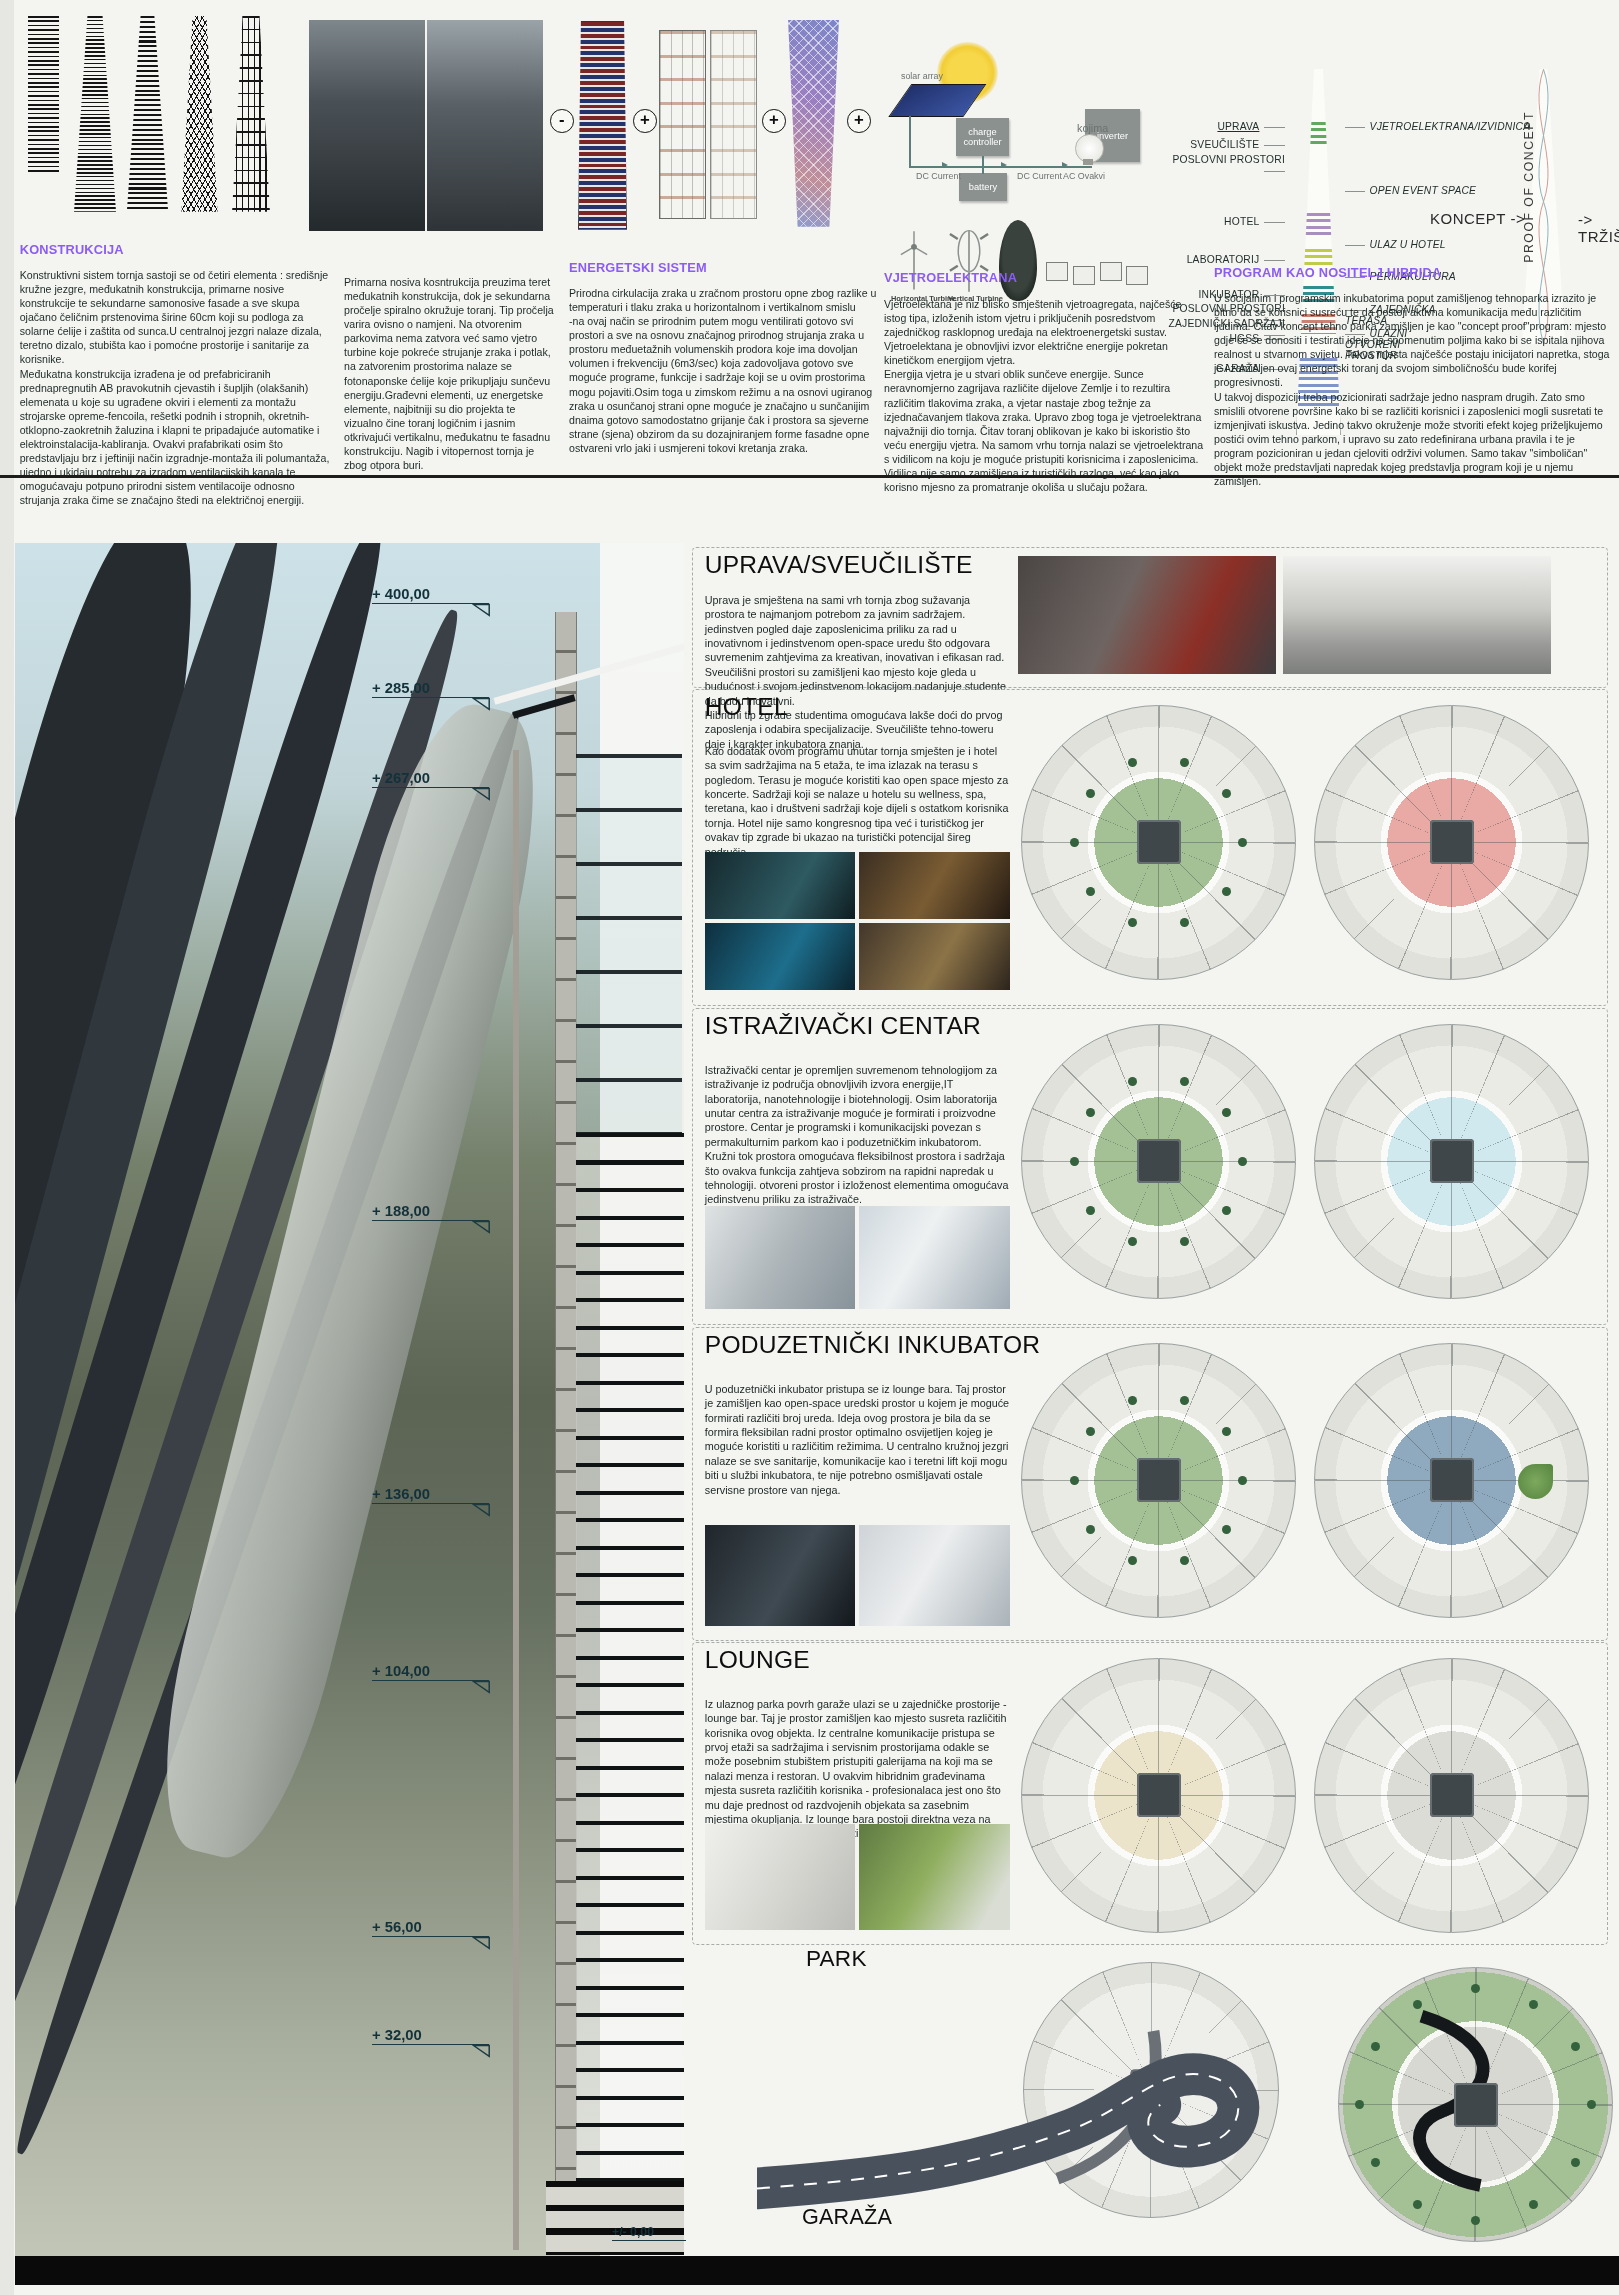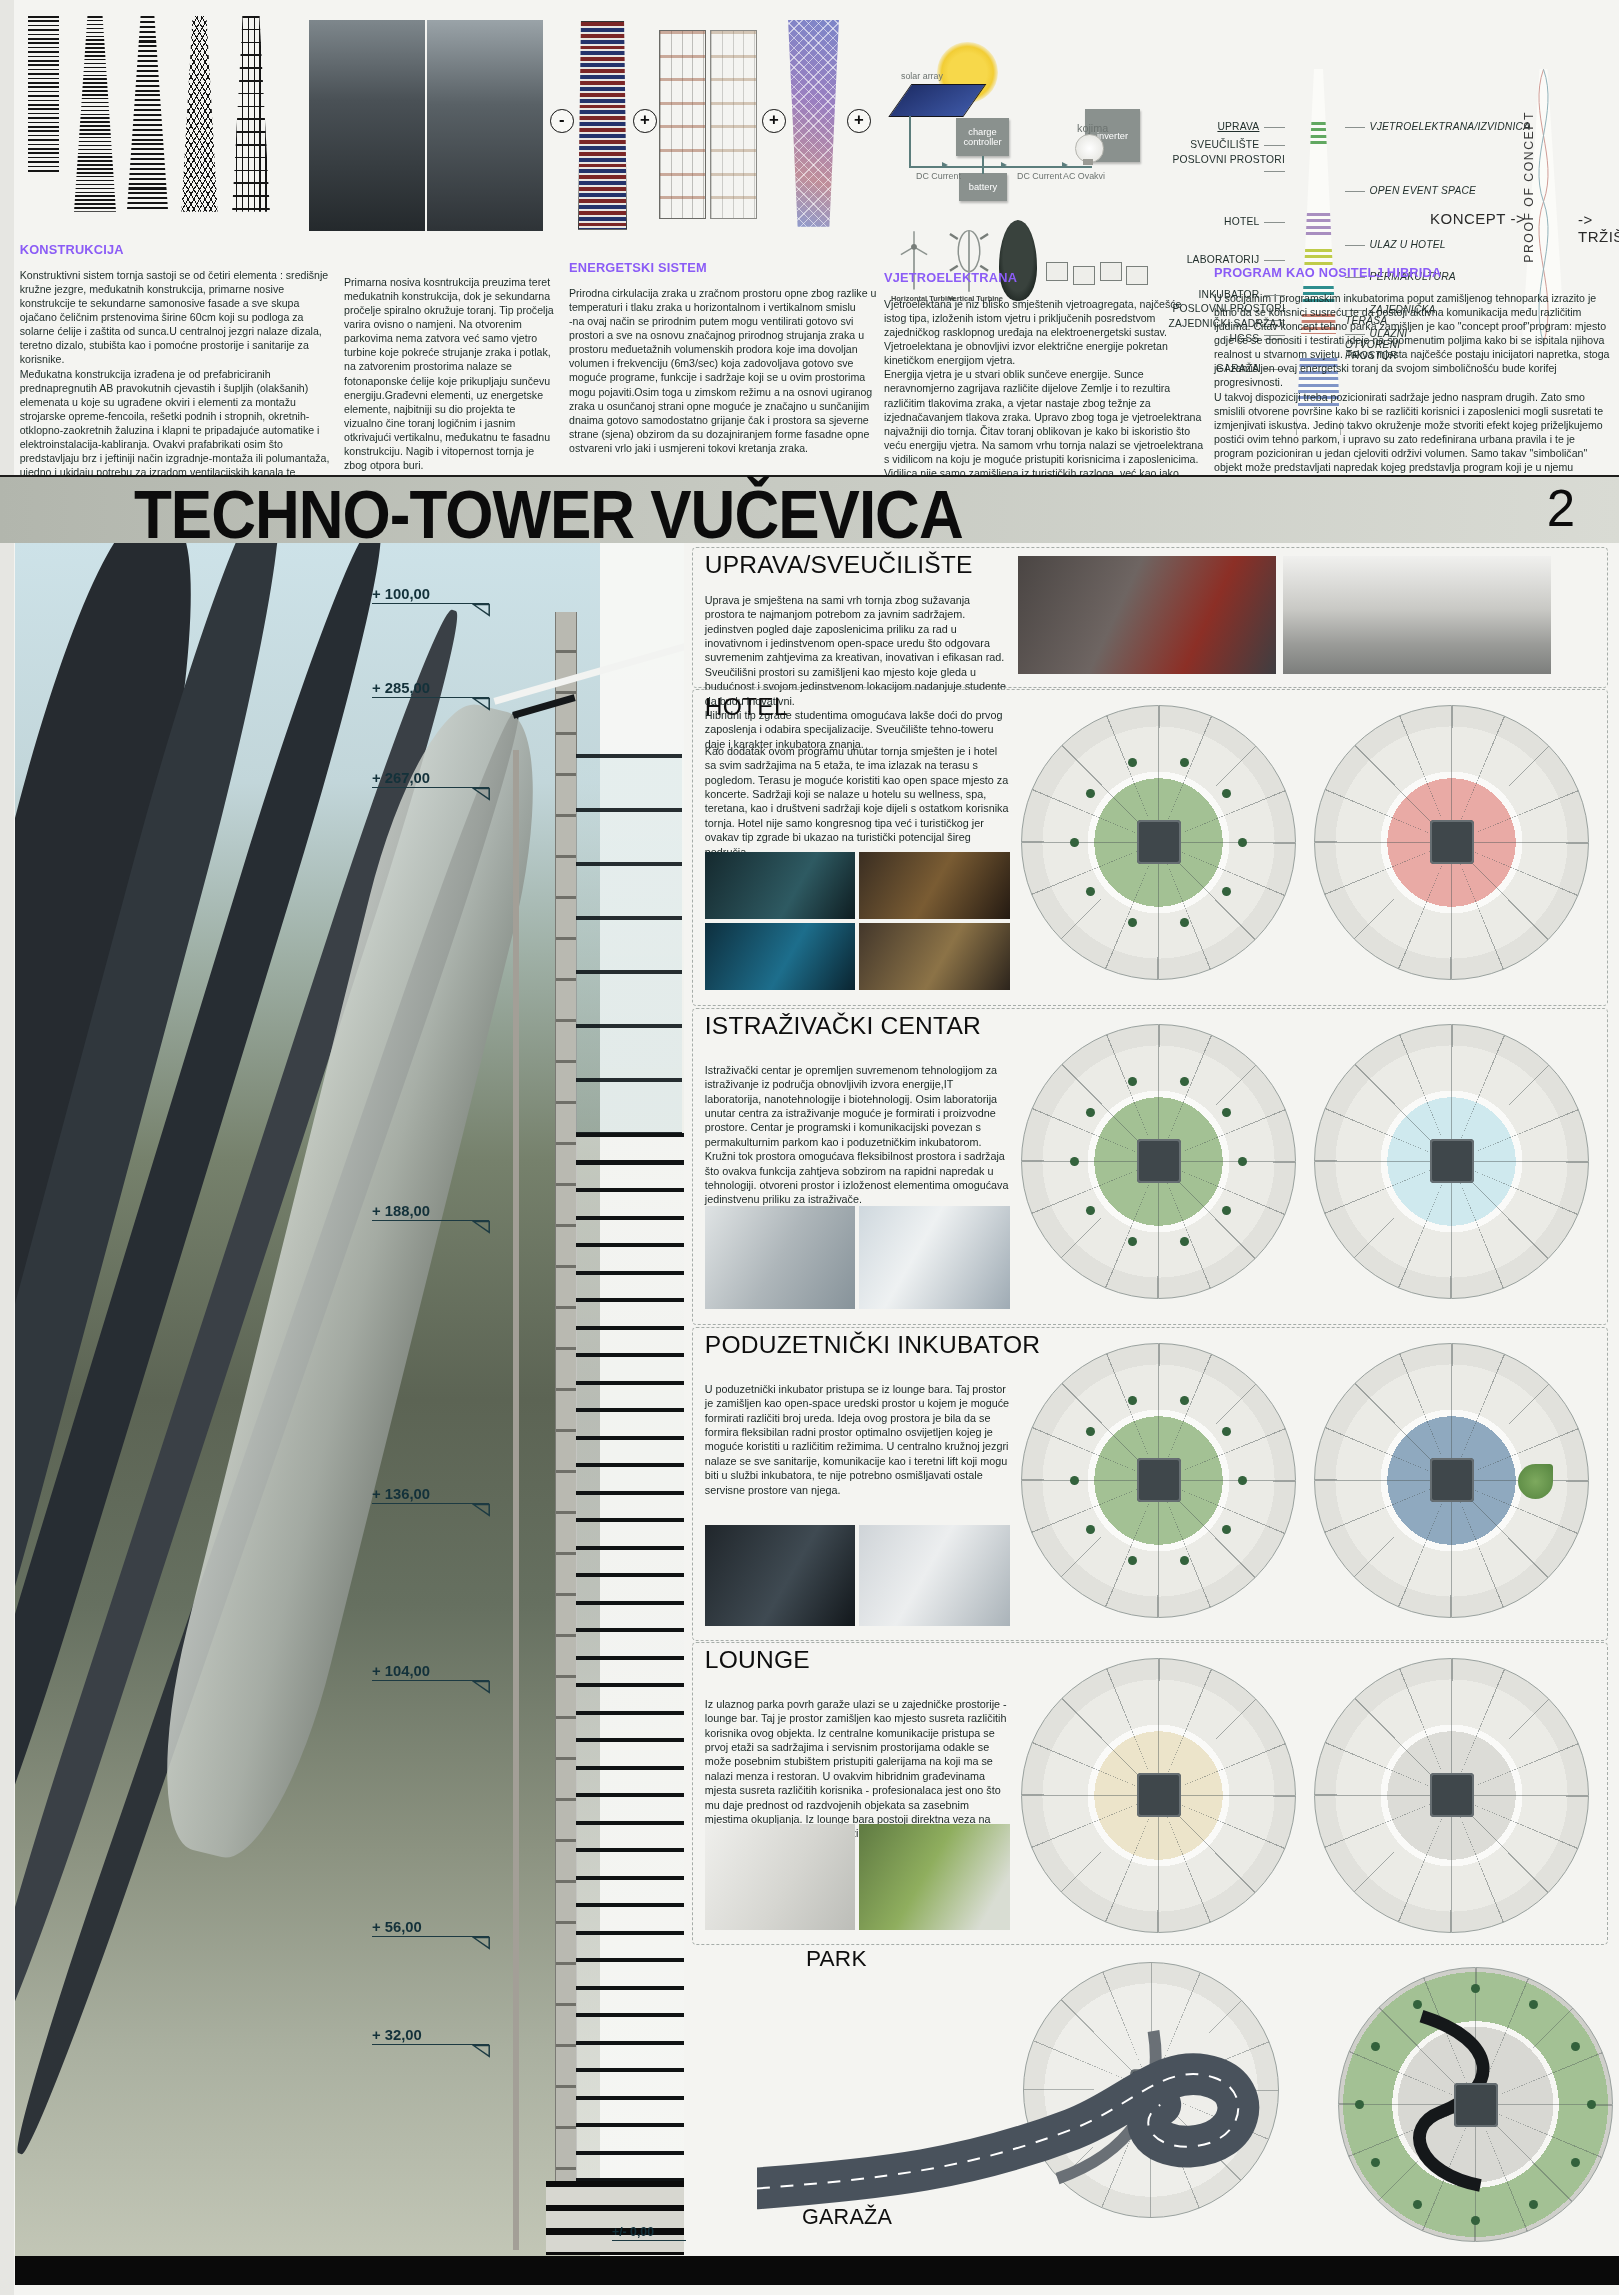--- a/index.html
+++ b/index.html
@@ -236,43 +236,39 @@
   <div class="txt" style="left:569px;top:286px;width:310px;">Prirodna cirkulacija zraka u zračnom prostoru opne zbog razlike u temperaturi i tlaku zraka u horizontalnom i vertikalnom smislu
 -na ovaj način se prirodnim putem mogu ventilirati gotovo svi prostori a sve na osnovu značajnog prirodnog strujanja zraka u prostoru međuetažnih volumenskih prodora koje ima dovoljan volumen i frekvenciju (6m3/sec) koja zadovoljava gotovo sve moguće programe, funkcije i sadržaje koji se u ovim prostorima mogu pojaviti.Osim toga u zimskom režimu a na osnovi ugiranog zraka u osunčanoj strani opne moguće je značajno u sunčanijim dnaima gotovo samodostatno grijanje čak i prostora sa sjeverne strane (sjena) obzirom da su dozajniranjem forme fasadne opne ostvareni vrlo jaki i usmjereni tokovi kretanja zraka.</div>
   <div class="hd-sm" style="left:884px;top:270px;">VJETROELEKTRANA</div>
   <div class="txt" style="left:884px;top:297px;width:322px;">Vjetroelektana je niz blisko smještenih vjetroagregata, najčešće istog tipa, izloženih istom vjetru i priključenih posredstvom zajedničkog rasklopnog uređaja na elektroenergetski sustav. Vjetroelektana je obnovljivi izvor električne energije pokretan kinetičkom energijom vjetra.
 Energija vjetra je u stvari oblik sunčeve energije. Sunce neravnomjerno zagrijava različite dijelove Zemlje i to rezultira različitim tlakovima zraka, a vjetar nastaje zbog težnje za izjednačavanjem tlakova zraka. Upravo zbog toga je vjetroelektrana najvažniji dio tornja. Čitav toranj oblikovan je kako bi iskoristio što veću energiju vjetra. Na samom vrhu tornja nalazi se vjetroelektrana s vidilicom na koju je moguće pristupiti korisnicima i zaposlenicima. Vidilica nije samo zamišljena iz turističkih razloga, već kao jako korisno mjesno za promatranje okoliša u slučaju požara.</div>
   <div class="hd-sm" style="left:1214px;top:265px;">PROGRAM KAO NOSITELJ HIBRIDA</div>
   <div class="txt" style="left:1214px;top:291px;width:401px;">U socijalnim i programskim inkubatorima poput zamišljenog tehnoparka izrazito je bitno da se korisnici susreću te da postoji aktivna komunikacija među različitim ljudima. Čitav koncept tehno parka zamišljen je kao "concept proof"program: mjesto gdje će se donositi i testirati ideje na spomenutim poljima kako bi se ispitala njihova realnost u stvarnom svijetu. Takva mjesta najčešće postaju inicijatori napretka, stoga je i zamišljen ovaj energetski toranj da svojom simboličnošću bude korifej progresivnosti.
 U takvoj dispoziciji treba pozicionirati sadržaje jedno naspram drugih. Zato smo smislili otvorene površine kako bi se različiti korisnici i zaposlenici mogli susretati te izmjenjivati iskustva. Jedino takvo okruženje može stvoriti efekt kojeg priželjkujemo postići ovim tehno parkom, i upravo su zato redefinirana urbana pravila i te je program pozicioniran u jedan cjeloviti održivi volumen. Samo takav "simboličan" objekt može predstavljati napredak kojeg predstavlja program koji je u njemu zamišljen.</div>
 
   <div class="abs rule"></div>
-  <div class="abs band">
-    <h1>TECHNO-TOWER VUČEVICA</h1>
-    <div class="pageno">2</div>
-  </div>
 
   <div class="abs photoL">
     <div class="bnd1"></div>
     <div class="bnd2"></div>
     <div class="bnd3"></div>
     <div class="bnd4"></div>
     <div class="bnd5"></div>
     <div class="fac1"></div>
     <div class="secbg"></div>
     <div class="core"></div>
     <div class="lcol"></div>
     <div class="spirew"></div>
     <div class="spireb"></div>
     <div class="glass"></div>
     <div class="slabs"></div>
     <div class="garbase"></div>
   </div>
 
-  <div class="elev" style="top:586px;"><span>+ 100,00</span><svg class="etri" width="18.7" height="13.8" viewBox="0 0 38 28">
+  <div class="elev" style="top:586px;"><span>+ 400,00</span><svg class="etri" width="18.7" height="13.8" viewBox="0 0 38 28">
         <path d="M3 3 L35 3 L35 25 Z" fill="none" stroke="#1c3a42" stroke-width="3"></path>
       </svg></div>
   <div class="elev" style="top:680px;"><span>+ 285,00</span><svg class="etri" width="18.7" height="13.8" viewBox="0 0 38 28">
         <path d="M3 3 L35 3 L35 25 Z" fill="none" stroke="#1c3a42" stroke-width="3"></path>
       </svg></div>
   <div class="elev" style="top:770px;"><span>+ 267,00</span><svg class="etri" width="18.7" height="13.8" viewBox="0 0 38 28">
         <path d="M3 3 L35 3 L35 25 Z" fill="none" stroke="#1c3a42" stroke-width="3"></path>
       </svg></div>
   <div class="elev" style="top:1203px;"><span>+ 188,00</span><svg class="etri" width="18.7" height="13.8" viewBox="0 0 38 28">
         <path d="M3 3 L35 3 L35 25 Z" fill="none" stroke="#1c3a42" stroke-width="3"></path>

